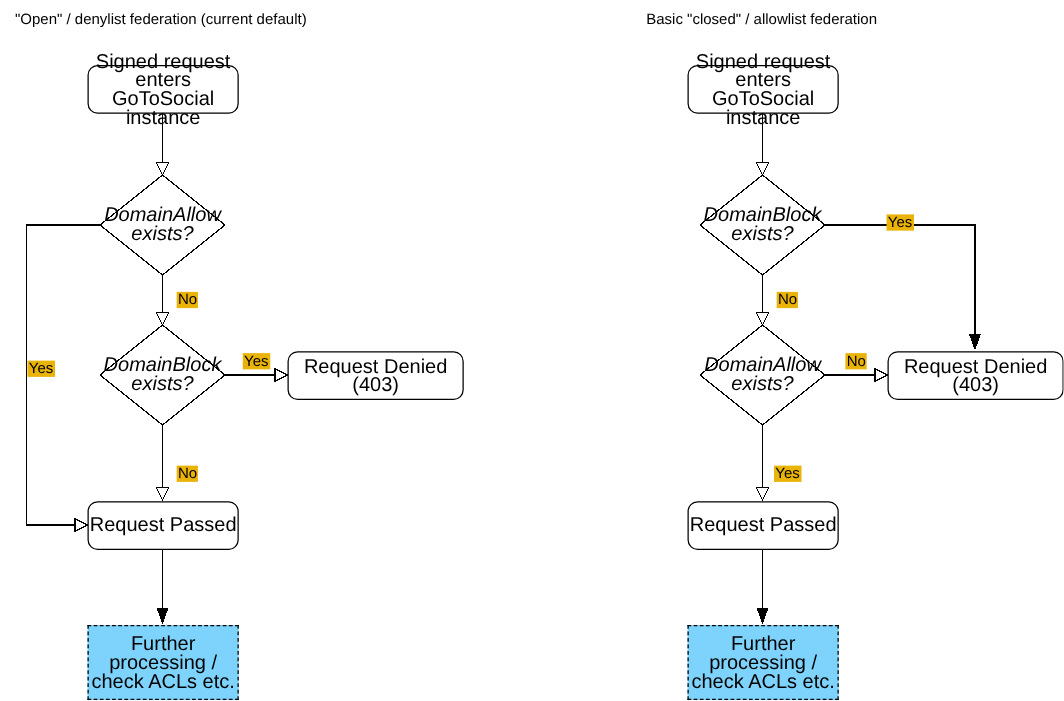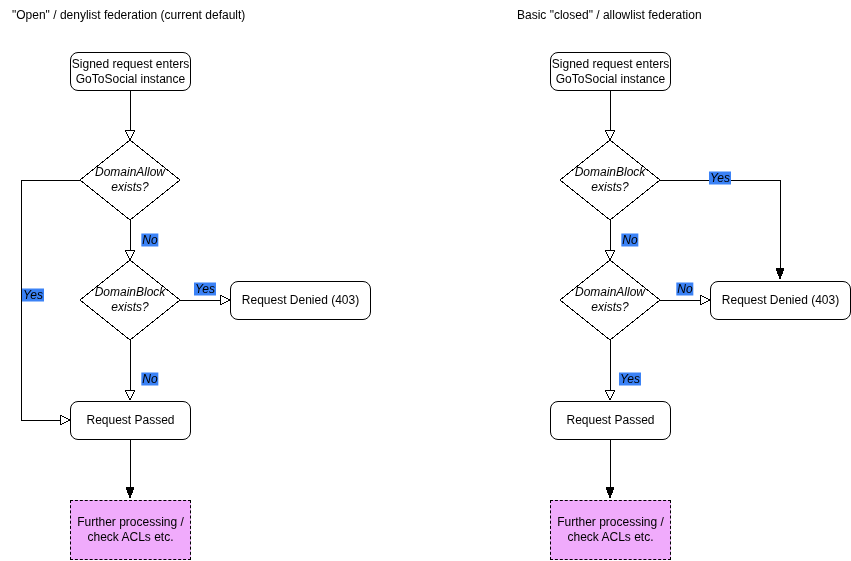--- a/index.html
+++ b/index.html
@@ -17,43 +17,42 @@
   .wire { fill: none; stroke: #000000; stroke-width: 1; }
   .shape { fill: #ffffff; stroke: #000000; stroke-width: 1; }
   .arrow-hollow { fill: #ffffff; stroke: #000000; stroke-width: 1; }
   .arrow-solid { fill: #000000; stroke: #000000; stroke-width: 1; }
   .node {
     position: absolute;
     display: flex;
     align-items: center;
     justify-content: center;
     text-align: center;
-    font-size: 12px;
+    font-size: 16px;
     line-height: 15px;
     white-space: pre-line;
   }
   .box {
     border: 1px solid #000000;
     border-radius: 8px;
     background: #ffffff;
   }
   .dashed-box {
     border: 1px dashed #000000;
-    background: #f0abfc;
+    background: #7dd3fc;
   }
   .diamond-label { background: transparent; pointer-events: none; font-style: italic; }
   .edge-label {
     position: absolute;
     font-size: 12px;
     line-height: 13px;
-    background: #3b82f6;
+    background: #eab308;
     padding: 0 1px;
     white-space: nowrap;
     transform: translate(-50%, -50%);
-    font-style: italic;
   }
   .edge-label.anchor-left { transform: translate(0, -50%); }
   .chart-title {
     position: absolute;
     font-size: 12px;
     line-height: 15px;
     white-space: nowrap;
   }
 </style>
 </head>

